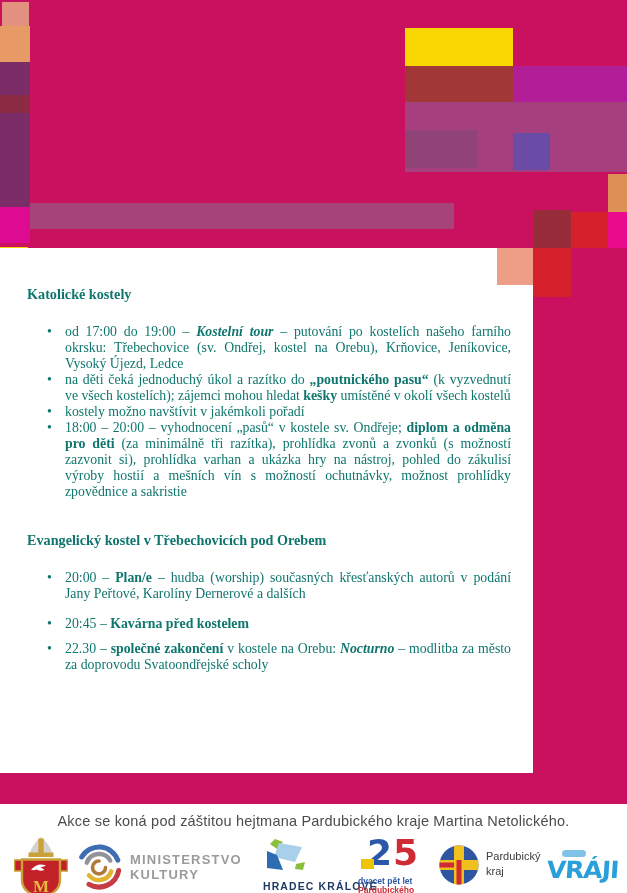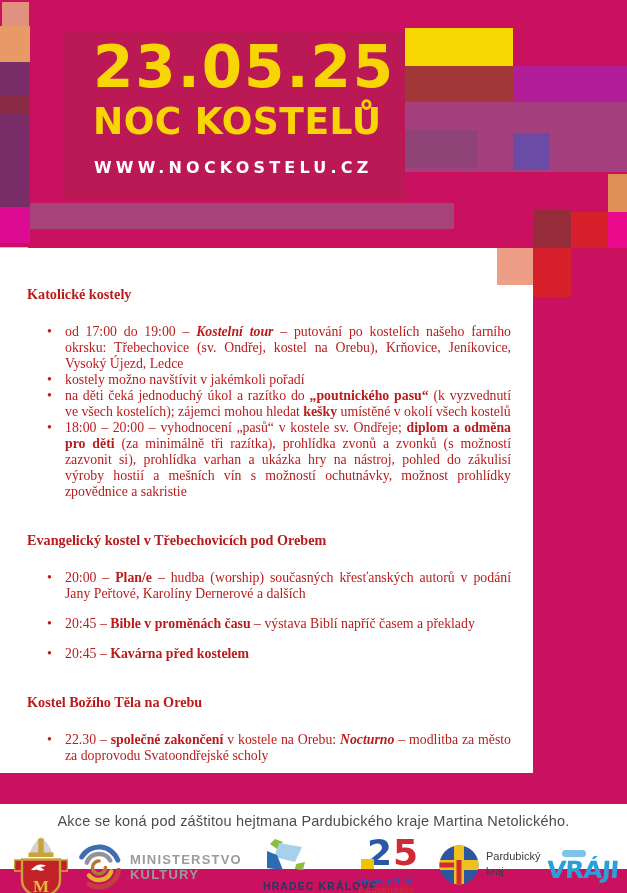--- a/index.html
+++ b/index.html
@@ -48,21 +48,21 @@
   .url{
     font-family:"DejaVu Sans",sans-serif;font-weight:bold;
     color:#ffffff;font-size:16px;letter-spacing:4.2px;
     margin:18px 0 0 31px;white-space:nowrap;
   }
   
   .content{
     position:absolute;left:0;top:248px;width:533px;height:525px;
     background:#ffffff;box-sizing:border-box;
     padding:38px 22px 0 27px;
-    color:#b91c1c;font-size:13.8px;line-height:16px;
+    color:#0f766e;font-size:13.8px;line-height:16px;
   }
   .content h3{
     font-size:14.2px;font-weight:bold;margin:0;line-height:17px;
   }
   .content h3 + ul{margin-top:21px;}
   .content h3.follow{margin-top:32px;}
   .content ul{
     list-style:none;margin:9px 0 0 0;padding:0 0 0 38px;
   }
   .content li{
@@ -70,21 +70,21 @@
   }
   .content li::before{
     content:"\2022";position:absolute;left:-18px;top:0;
     font-size:14px;
   }
   .content ul.spaced li + li{margin-top:14px;}
   .b{font-weight:bold;}
   .i{font-style:italic;}
   
   .footer{
-    position:absolute;left:0;top:804px;width:627px;height:65px;
+    position:absolute;left:0;top:804px;width:627px;height:89px;
     background:#ffffff;font-family:"Liberation Sans",sans-serif;
   }
   .patronage{
     margin-top:9px;text-align:center;
     font-size:14.5px;color:#4c4c4c;letter-spacing:.2px;
   }
   .logo{position:absolute;}
   #logo-diocese{left:14px;top:32px;}
   #logo-ministry-mark{left:74px;top:38px;}
   .ministry-text{
@@ -133,41 +133,34 @@
   <div class="tile" id="t9"></div>
   <div class="tile" id="t10"></div>
   <div class="tile" id="t11"></div>
   <div class="tile" id="t12"></div>
   <div class="tile" id="t13"></div>
   <div class="tile" id="t14"></div>
   <div class="tile" id="t15"></div>
   <div class="tile" id="t16"></div>
   <div class="tile" id="t17"></div>
 
-  <div class="title-box">
-    <div class="date">23.05.25</div>
-    <div class="main-title">NOC KOSTELŮ</div>
-    <div class="url">WWW.NOCKOSTELU.CZ</div>
-  </div>
 
   <div class="content">
       <h3>Katolické kostely</h3>
       <ul>
         <li><span>od 17:00 do 19:00 – </span><span class="b i">Kostelní tour</span><span> – putování po kostelích našeho farního okrsku: Třebechovice (sv. Ondřej, kostel na Orebu), Krňovice, Jeníkovice, Vysoký Újezd, Ledce</span></li>
+        <li><span>na děti čeká jednoduchý úkol a razítko do </span><span class="b">„poutnického pasu“</span><span> (k vyzvednutí ve všech kostelích); zájemci mohou hledat </span><span class="b">kešky</span><span> umístěné v okolí všech kostelů</span></li>
         <li><span>kostely možno navštívit v jakémkoli pořadí</span></li>
-        <li><span>na děti čeká jednoduchý úkol a razítko do </span><span class="b">„poutnického pasu“</span><span> (k vyzvednutí ve všech kostelích); zájemci mohou hledat </span><span class="b">kešky</span><span> umístěné v okolí všech kostelů</span></li>
         <li><span>18:00 – 20:00 – vyhodnocení „pasů“ v kostele sv. Ondřeje; </span><span class="b">diplom a odměna pro děti</span><span> (za minimálně tři razítka), prohlídka zvonů a zvonků (s možností zazvonit si), prohlídka varhan a ukázka hry na nástroj, pohled do zákulisí výroby hostií a mešních vín s možností ochutnávky, možnost prohlídky zpovědnice a sakristie</span></li>
       </ul>
       <h3 class="follow">Evangelický kostel v Třebechovicích pod Orebem</h3>
       <ul class="spaced">
         <li><span>20:00 – </span><span class="b">Plan/e</span><span> – hudba (worship) současných křesťanských autorů v podání Jany Peřtové, Karolíny Dernerové a dalších</span></li>
-        <li><span>20:45 – </span><span class="b">Bible v proměnách času</span><span> – výstava Biblí napříč časem a překlady</span></li>
         <li><span>20:45 – </span><span class="b">Kavárna před kostelem</span></li>
       </ul>
-      <h3 class="follow">Kostel Božího Těla na Orebu</h3>
       <ul class="spaced">
         <li><span>22.30 – </span><span class="b">společné zakončení</span><span> v kostele na Orebu: </span><span class="b i">Nocturno</span><span> – modlitba za město za doprovodu Svatoondřejské scholy</span></li>
       </ul>
     </div>
 
   <div class="tile" id="t18"></div>
   <div class="tile" id="t19"></div>
 
   <div class="footer">
     <div class="patronage">Akce se koná pod záštitou hejtmana Pardubického kraje Martina Netolického.</div>

